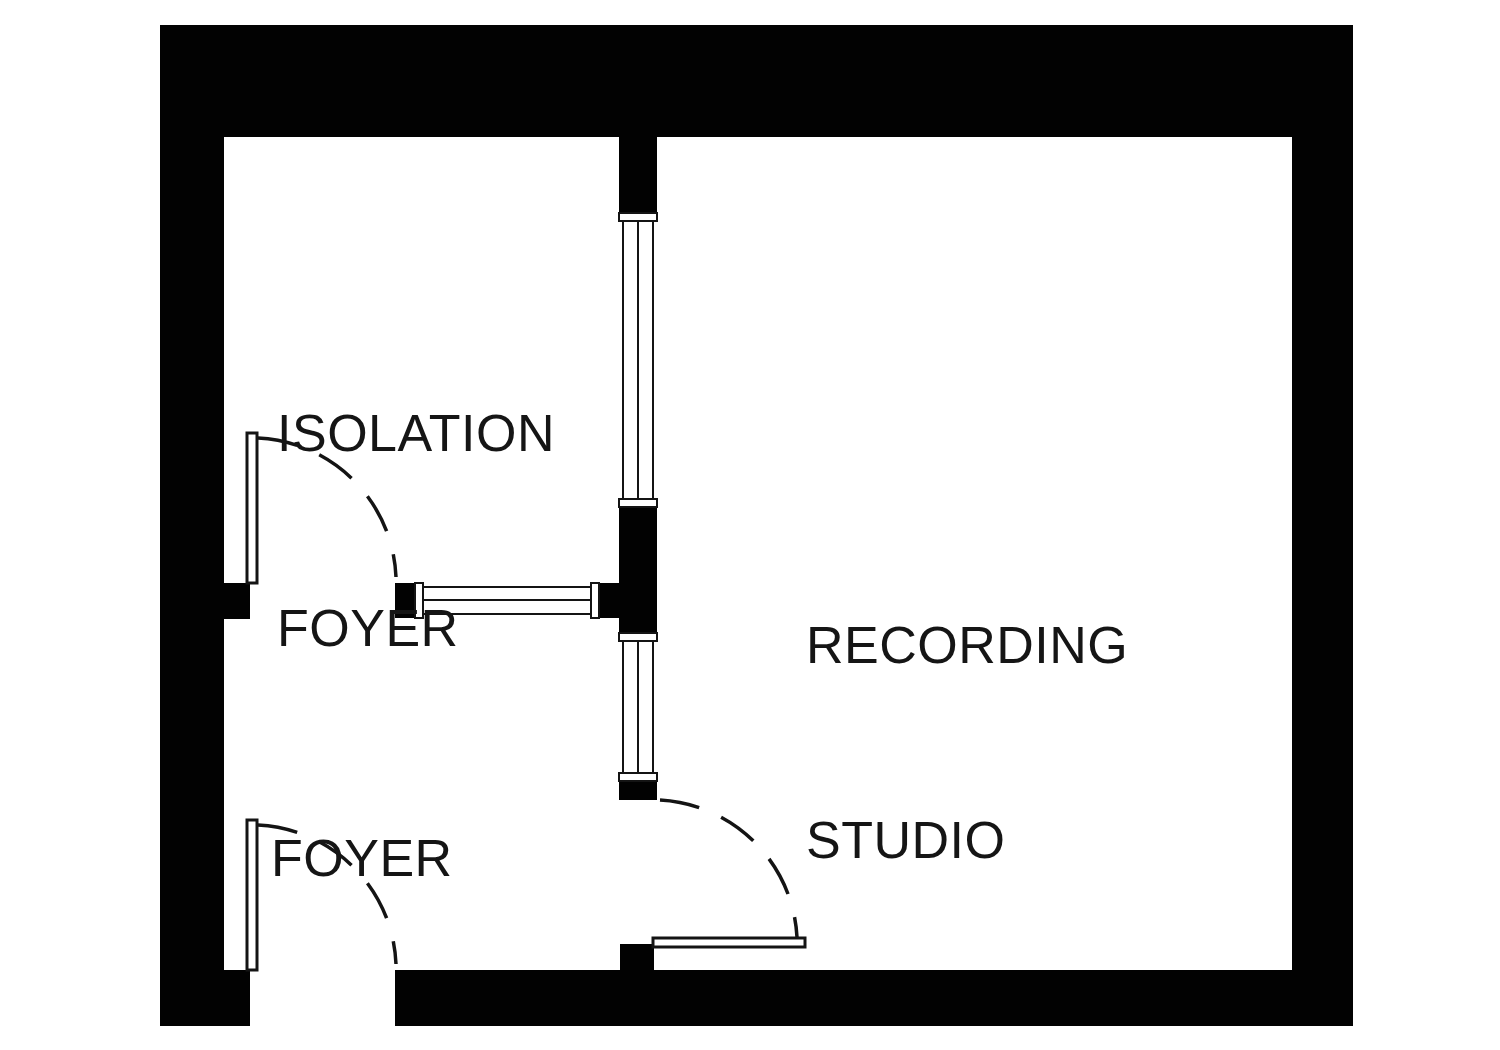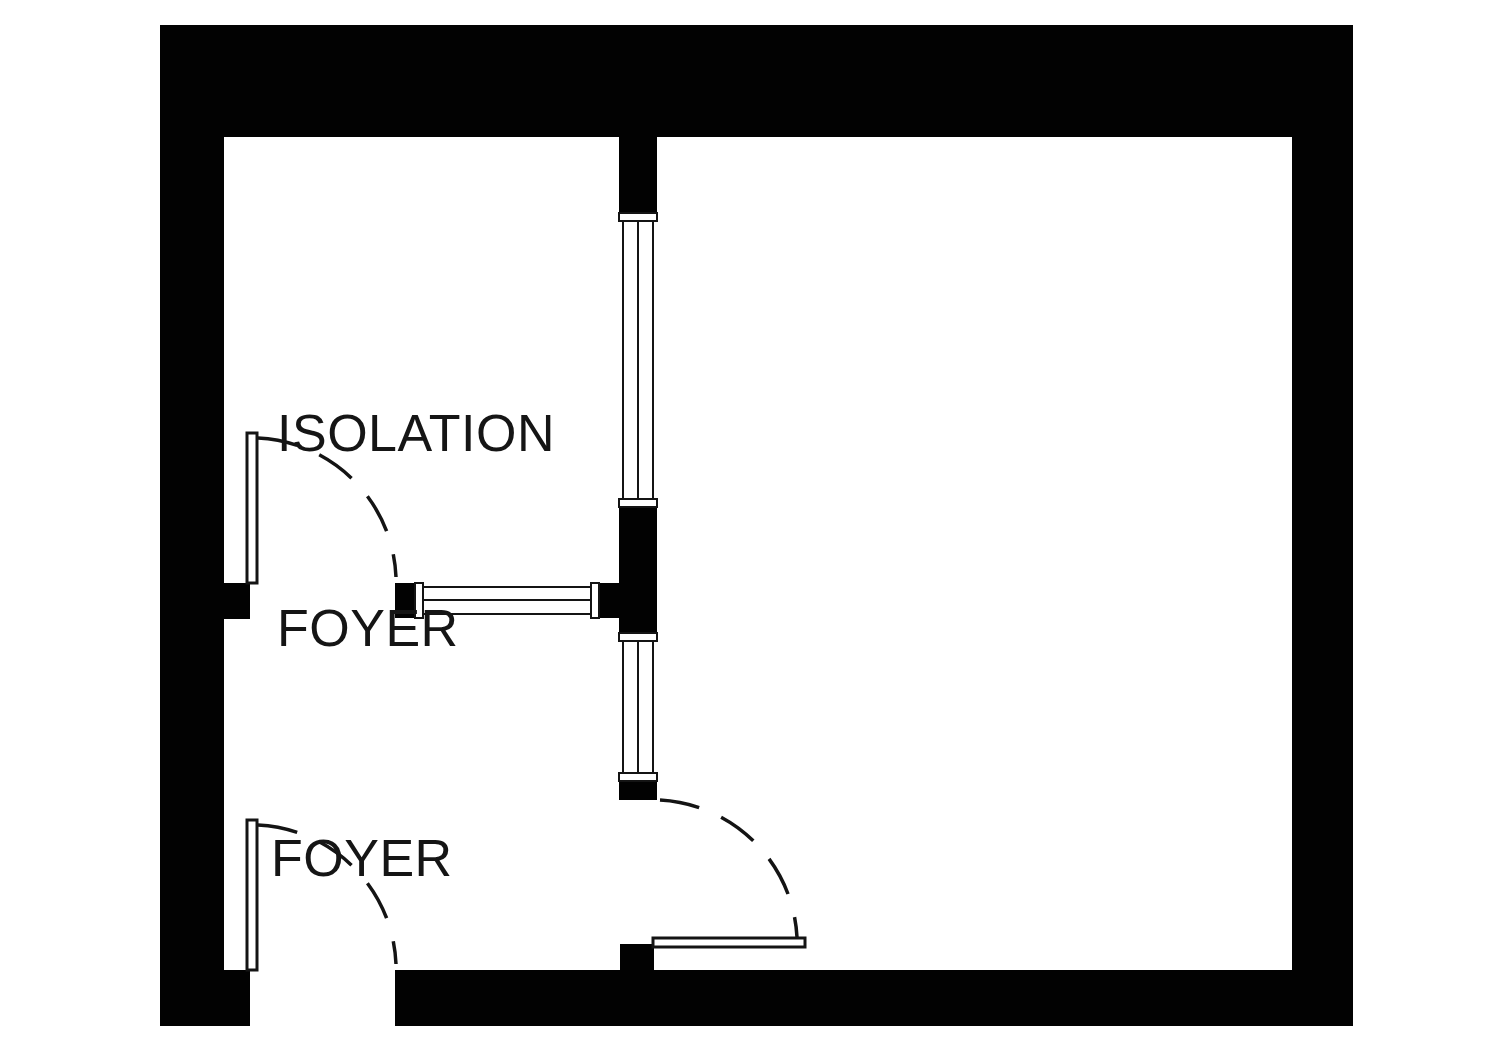--- a/index.html
+++ b/index.html
@@ -93,18 +93,22 @@
       <rect class="leaf" x="653" y="938" width="152" height="9"></rect>
       <path class="arc" d="M 660,800 A 145 145 0 0 1 797,937"></path>
     </g>
   </svg>
 
   <div class="room-label lbl-isolation">
     <span>ISOLATION</span>
     <span>FOYER</span>
   </div>
 
+  <div class="room-label lbl-studio">
+    <span>RECORDING</span>
+    <span>STUDIO</span>
+  </div>
 
   <div class="room-label lbl-foyer">
     <span>FOYER</span>
   </div>
 
 </div>
 
 </body></html>

